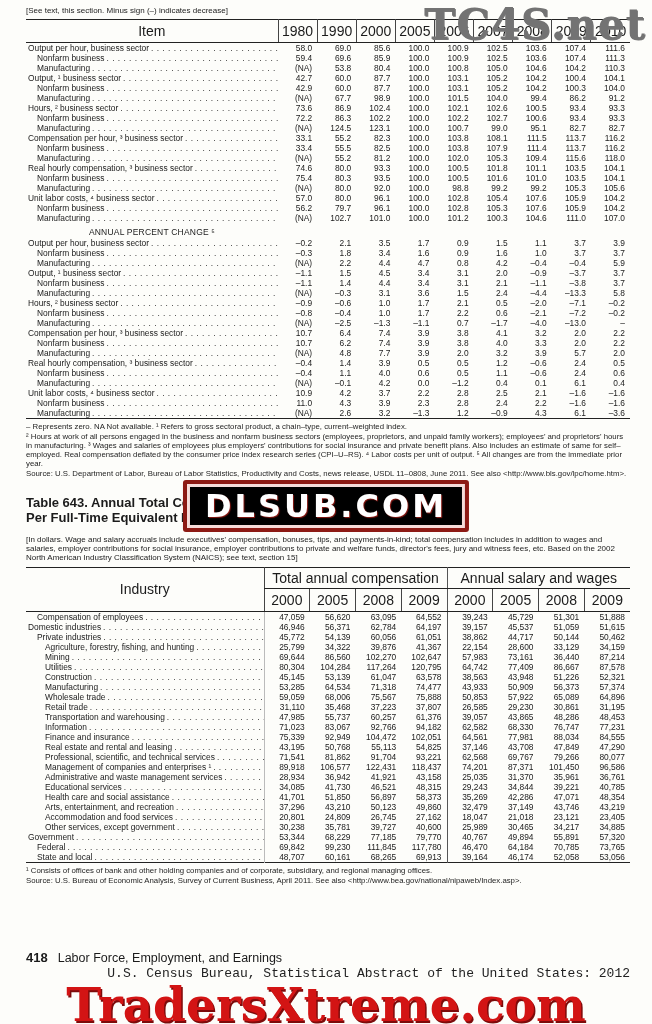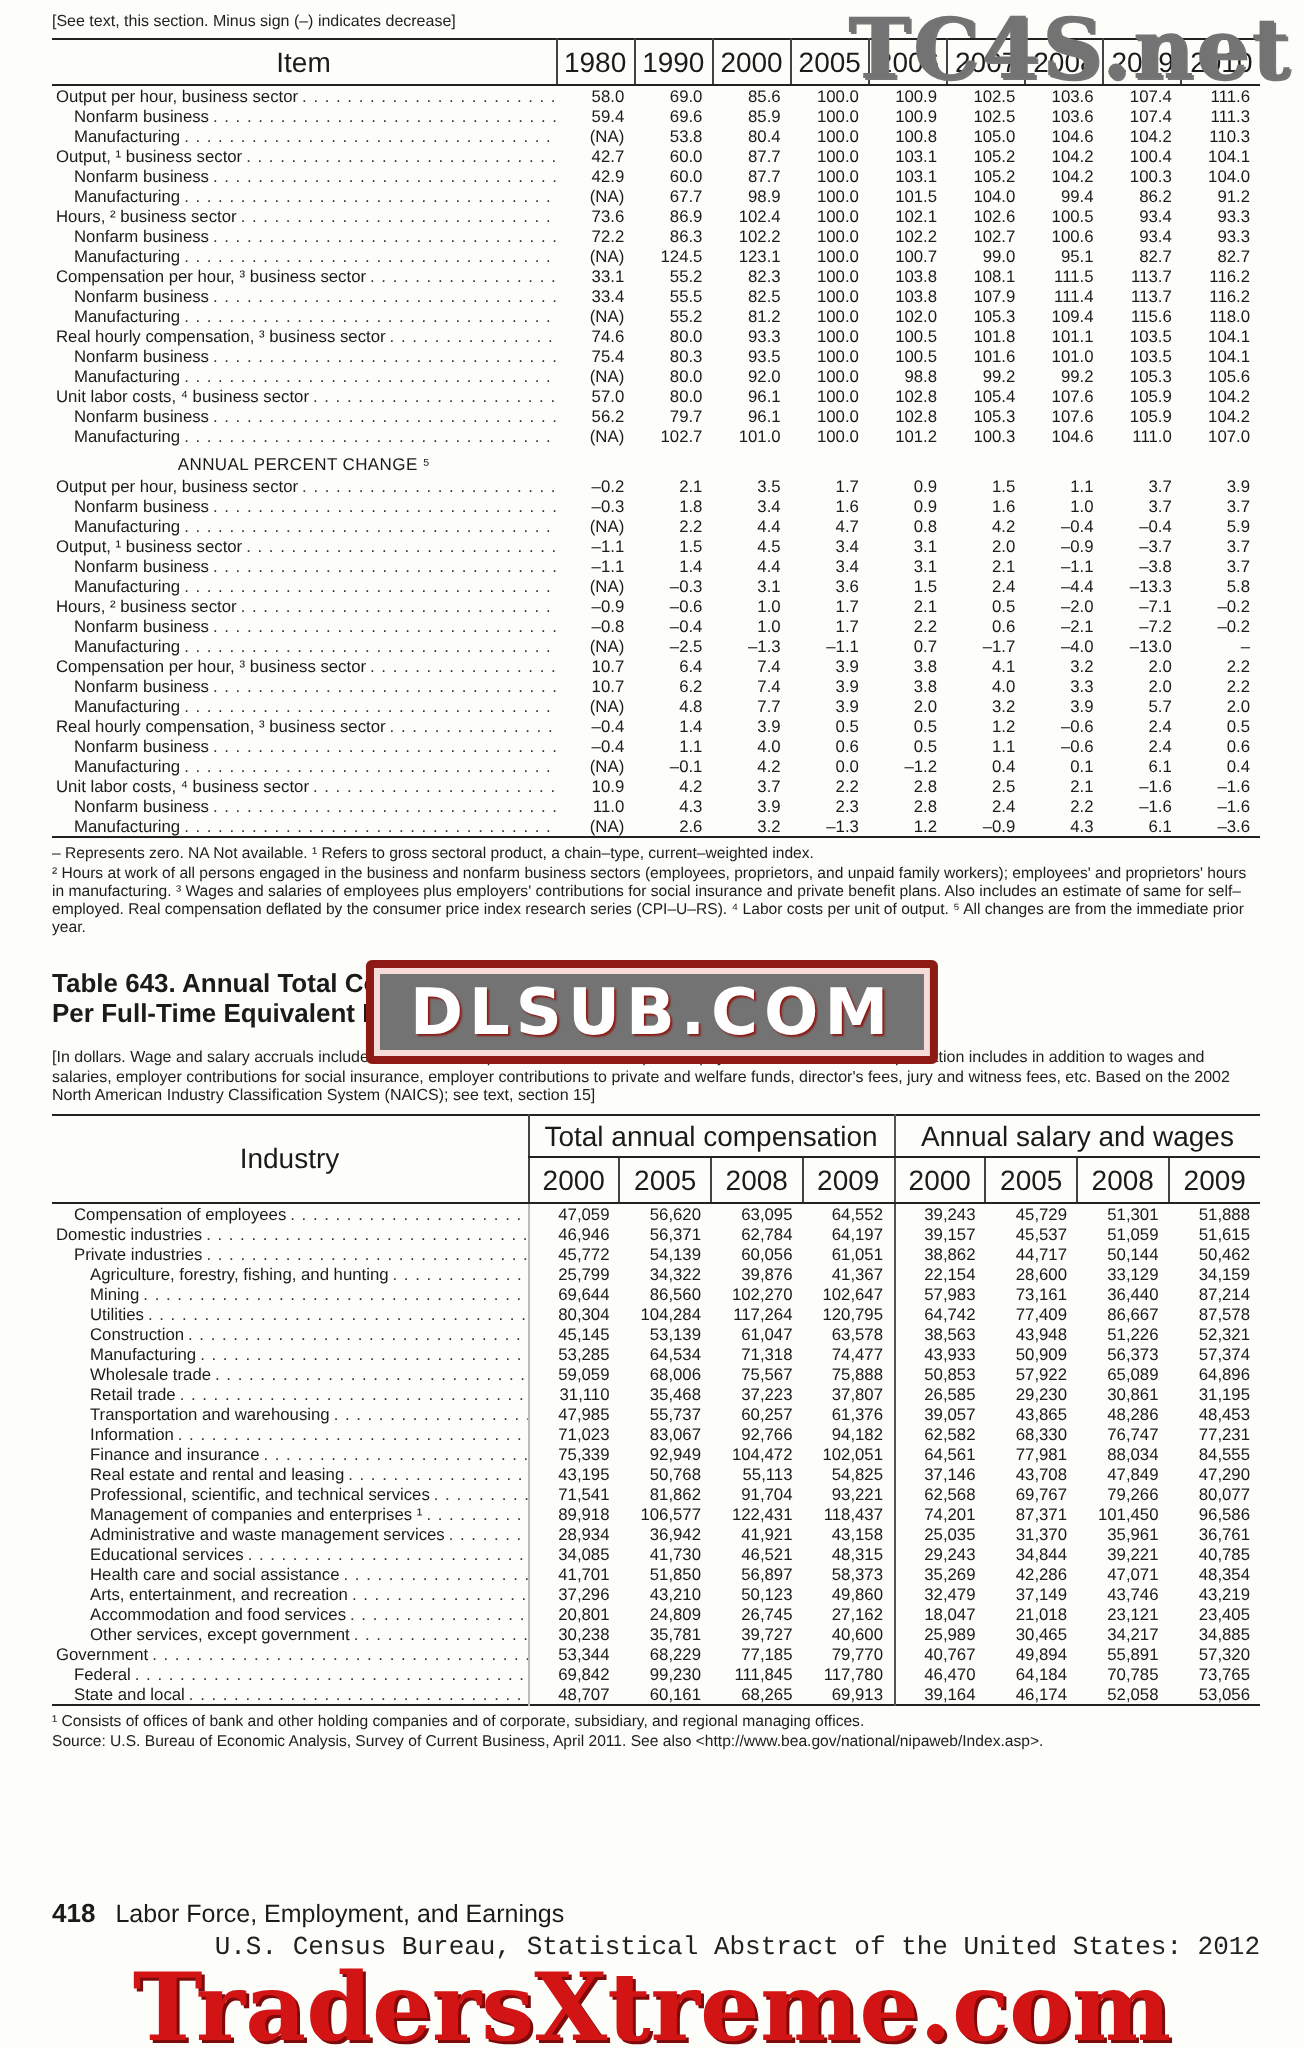--- a/index.html
+++ b/index.html
@@ -12,21 +12,21 @@
 
   
   .wm-top {
     position:absolute; top:0; right:6px; z-index:5;
     font-family:"DejaVu Serif", serif; font-weight:bold; font-size:42px;
     color:#737373; letter-spacing:1px; text-shadow:1px 1px 0 #777;
   }
   .wm-mid {
     position:absolute; top:480px; left:50%; transform:translateX(-50%); z-index:6;
     font-family:"DejaVu Sans", sans-serif; font-weight:800; font-size:32px;
-    letter-spacing:3px; color:#fff; background:#737373;
+    letter-spacing:3px; color:#fff; background:#000000;
     border:4px solid #8d1a14; box-shadow:inset 0 0 0 3px #f6dcd9;
     padding:3px 18px; border-radius:3px; text-shadow:1px 1px 1px #8d1a14;
     white-space:nowrap;
   }
   .wm-bottom {
     position:absolute; left:0; right:0; bottom:-4px; z-index:6; text-align:center;
     font-family:"DejaVu Serif", serif; font-weight:bold; font-size:47px;
     color:#d31414; text-shadow:1.5px 1.5px 0 #7d0b0b; letter-spacing:0; line-height:1;
     white-space:nowrap;
   }
@@ -562,20 +562,21 @@
             <td class="num">4.3</td>
             <td class="num">6.1</td>
             <td class="num">–3.6</td>
           </tr>
         </tbody>
     </table>
 
     <div class="fnblock">
       <p class="fn">– Represents zero. NA Not available. ¹ Refers to gross sectoral product, a chain–type, current–weighted index.</p>
       <p class="fn">² Hours at work of all persons engaged in the business and nonfarm business sectors (employees, proprietors, and unpaid family workers); employees' and proprietors' hours in manufacturing. ³ Wages and salaries of employees plus employers' contributions for social insurance and private benefit plans. Also includes an estimate of same for self–employed. Real compensation deflated by the consumer price index research series (CPI–U–RS). ⁴ Labor costs per unit of output. ⁵ All changes are from the immediate prior year.</p>
+      <p class="fn src">Source: U.S. Department of Labor, Bureau of Labor Statistics, Productivity and Costs, news release, USDL 11–0808, June 2011. See also &lt;http://www.bls.gov/lpc/home.htm&gt;.</p>
     </div>
   </section>
 
   <section>
     <div id="title643wrap">
       <h1 class="tbl-title">Table 643. Annual Total Compensation and Wages and Salary Accruals</h1>
       <h1 class="tbl-title">Per Full-Time Equivalent Employee by Industry: 2000 to 2009</h1>
     </div>
     <p class="bracket">[In dollars. Wage and salary accruals include executives' compensation, bonuses, tips, and payments-in-kind; total compensation includes in addition to wages and salaries, employer contributions for social insurance, employer contributions to private and welfare funds, director's fees, jury and witness fees, etc. Based on the 2002 North American Industry Classification System (NAICS); see text, section 15]</p>
 

